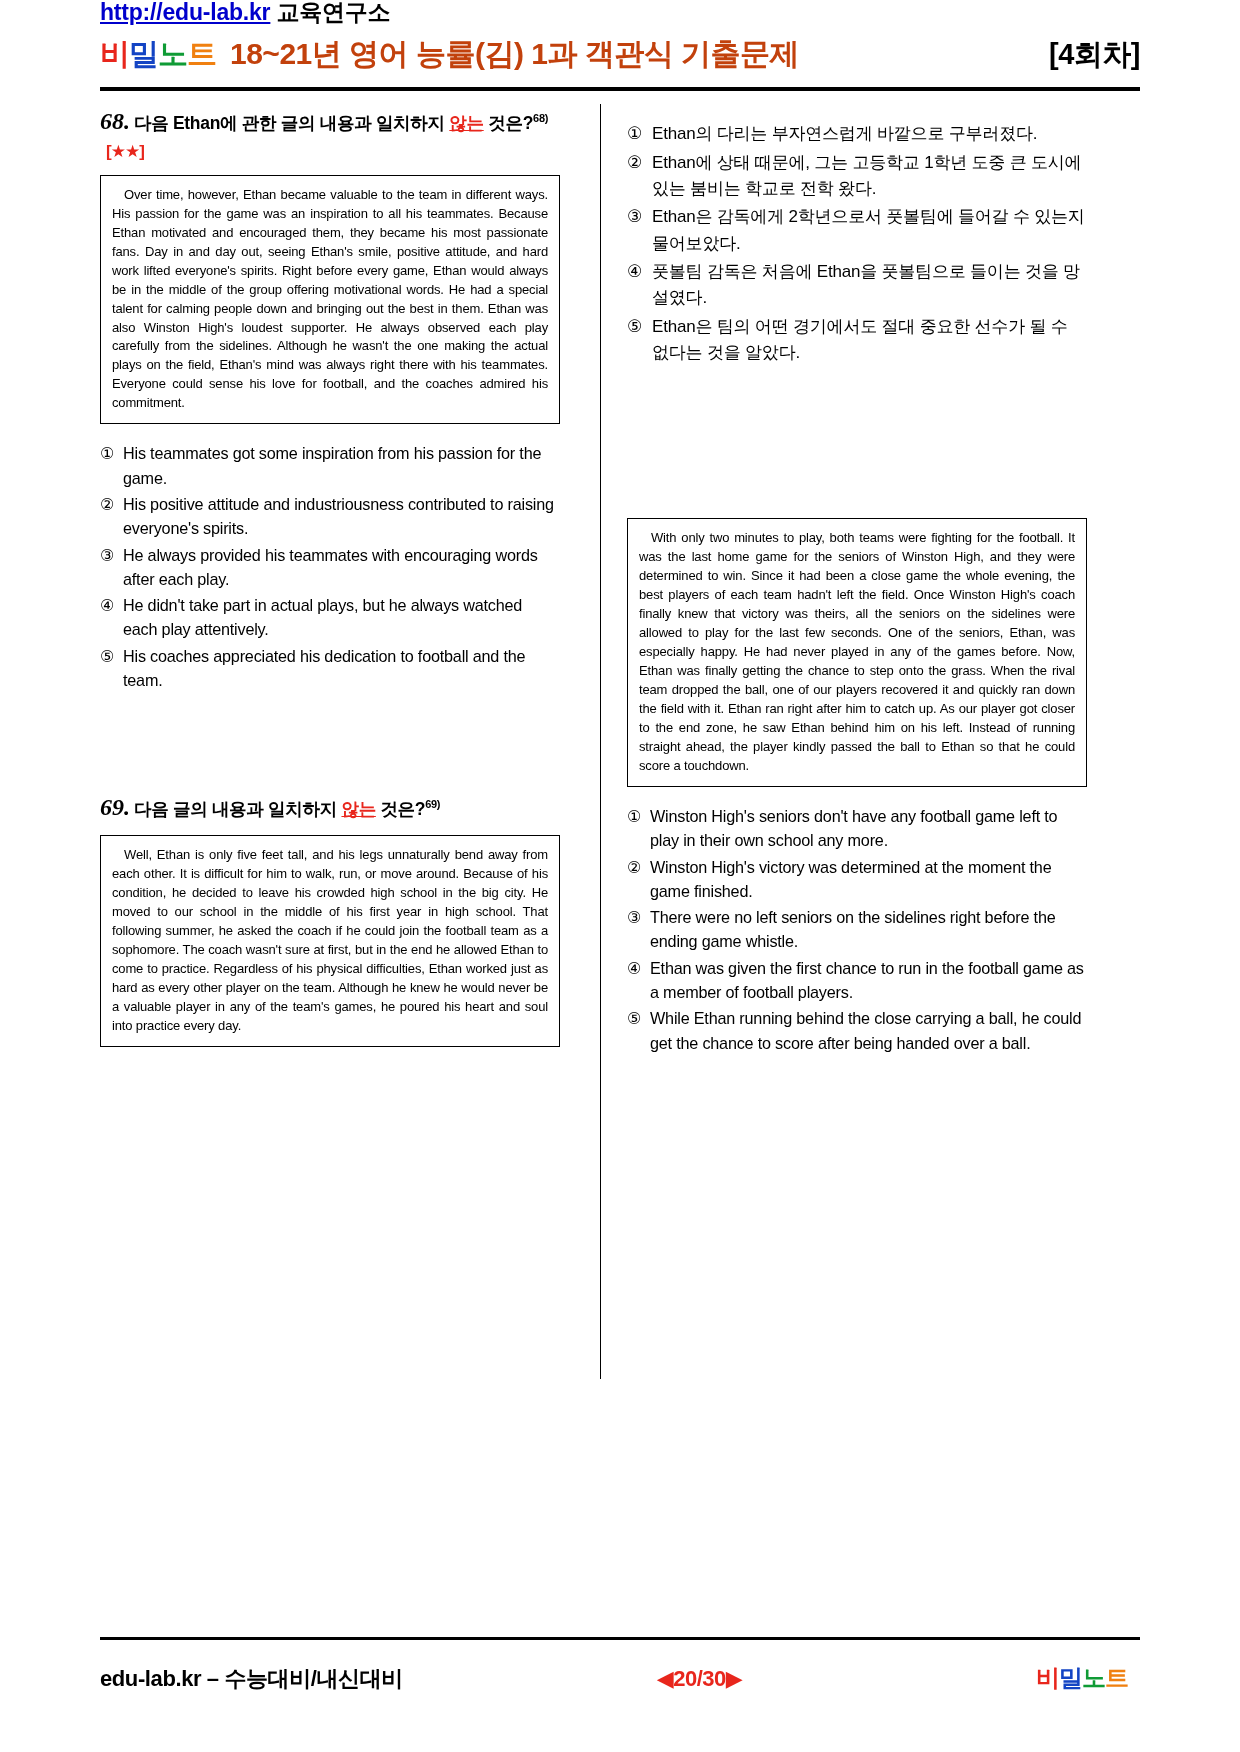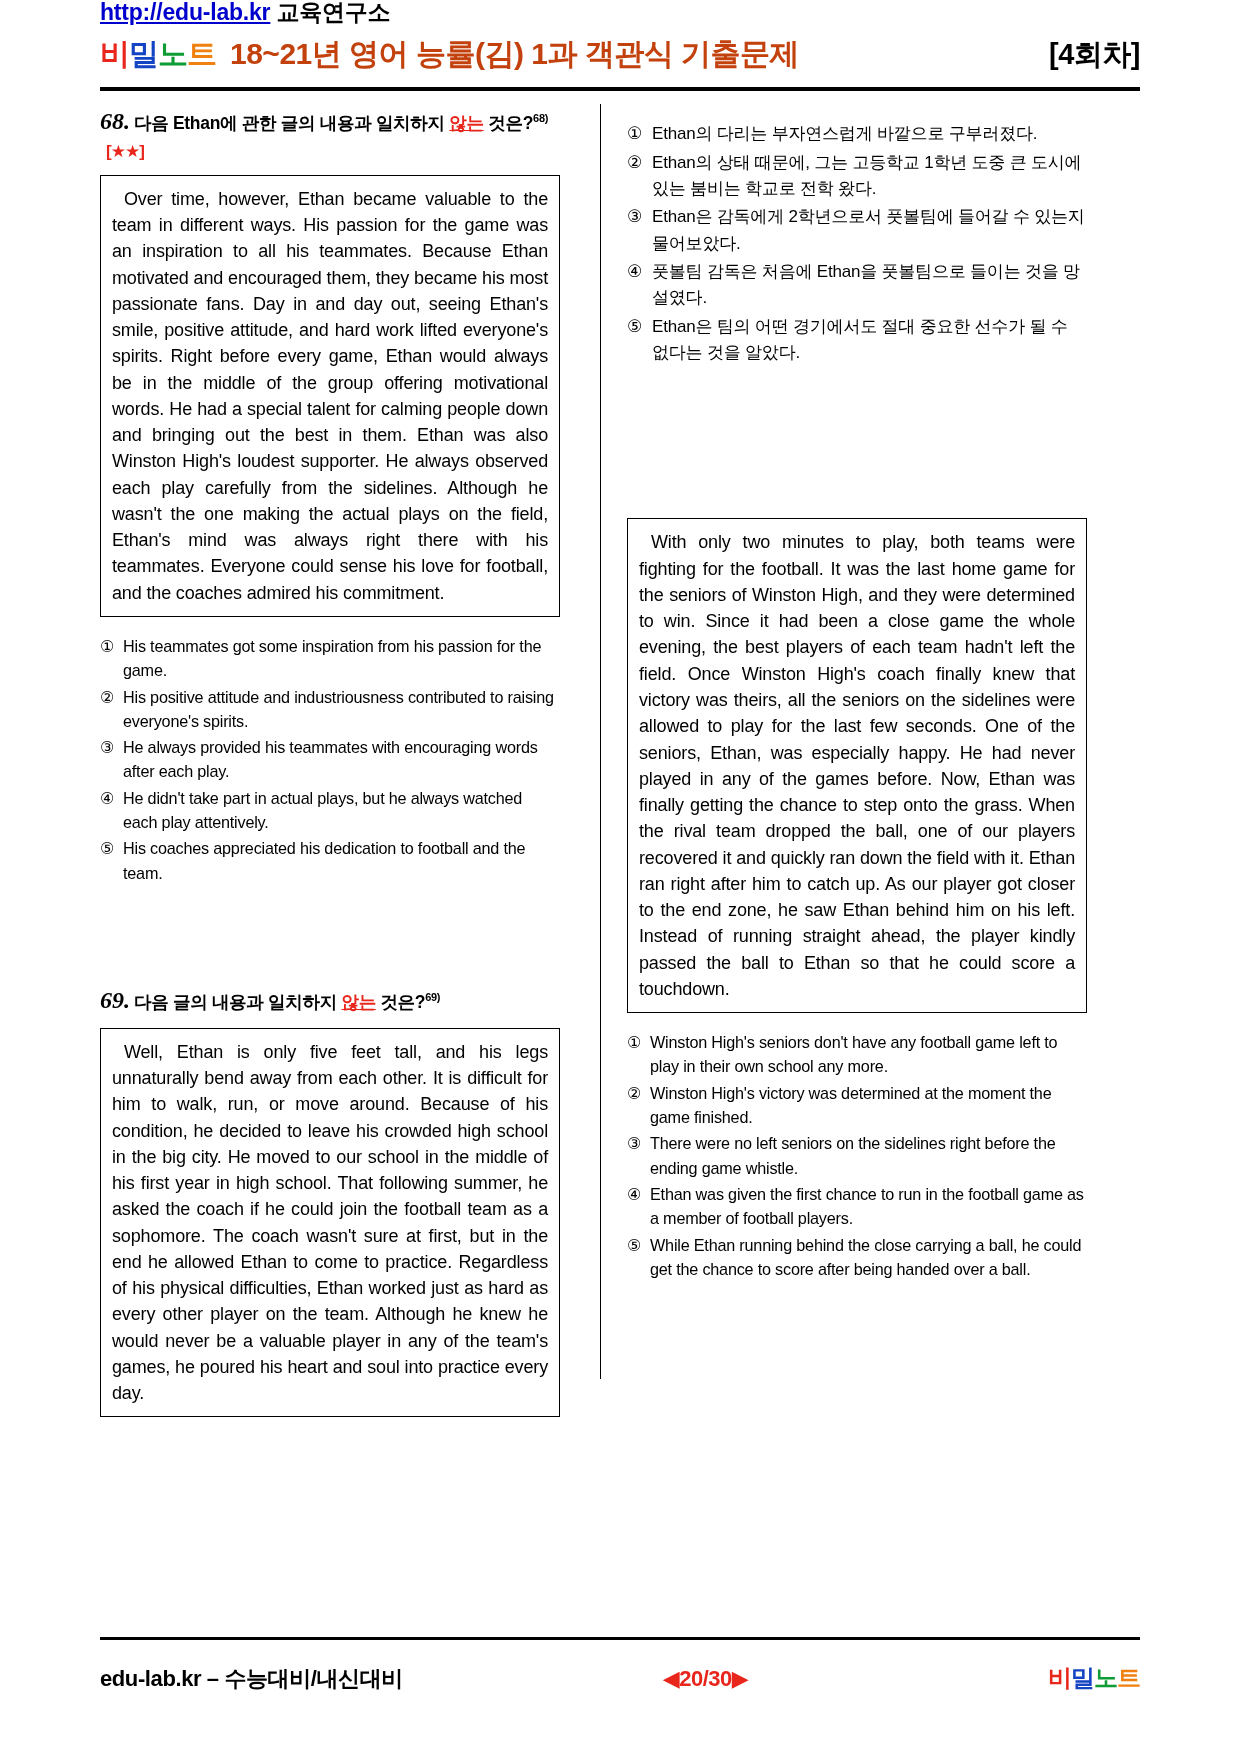--- a/index.html
+++ b/index.html
@@ -118,21 +118,21 @@
     font-weight: bold;
     font-size: 17px;
     margin-left: 6px;
     letter-spacing: -1px;
   }
 
   
   .passage {
     border: 1.3px solid #000;
     padding: 10px 11px 10px 11px;
-    font-size: 18px;
+    font-size: 13px;
     line-height: 1.46;
     text-align: justify;
     text-justify: inter-word;
     letter-spacing: -0.15px;
     box-sizing: border-box;
   }
   .passage p {
     margin: 0;
     text-indent: 12px;
   }
@@ -170,21 +170,21 @@
   .rule-bottom {
     border-top: 3.5px solid #000;
     position: absolute;
     left: 100px;
     right: 100px;
     bottom: 112px;
   }
   .footer {
     position: absolute;
     left: 100px;
-    right: 100px;
+    right: 112px;
     bottom: 58px;
     display: flex;
     align-items: baseline;
     justify-content: space-between;
     white-space: nowrap;
   }
   .footer-left {
     font-size: 22px;
     font-weight: bold;
     letter-spacing: -0.4px;
@@ -271,21 +271,21 @@
 
     <div class="col col-right">
 
       <div class="choices korean">
         <div class="choice">
           <span class="choice-num">①</span>
           <span class="choice-text">Ethan의 다리는 부자연스럽게 바깥으로 구부러졌다.</span>
         </div>
         <div class="choice">
           <span class="choice-num">②</span>
-          <span class="choice-text">Ethan의 상태 때문에, 그는 고등학교 1학년 도중 큰 도시에 있는 붐비는 학교로 전학 왔다.</span>
+          <span class="choice-text">Ethan에 상태 때문에, 그는 고등학교 1학년 도중 큰 도시에 있는 붐비는 학교로 전학 왔다.</span>
         </div>
         <div class="choice">
           <span class="choice-num">③</span>
           <span class="choice-text">Ethan은 감독에게 2학년으로서 풋볼팀에 들어갈 수 있는지 물어보았다.</span>
         </div>
         <div class="choice">
           <span class="choice-num">④</span>
           <span class="choice-text">풋볼팀 감독은 처음에 Ethan을 풋볼팀으로 들이는 것을 망설였다.</span>
         </div>
         <div class="choice">

